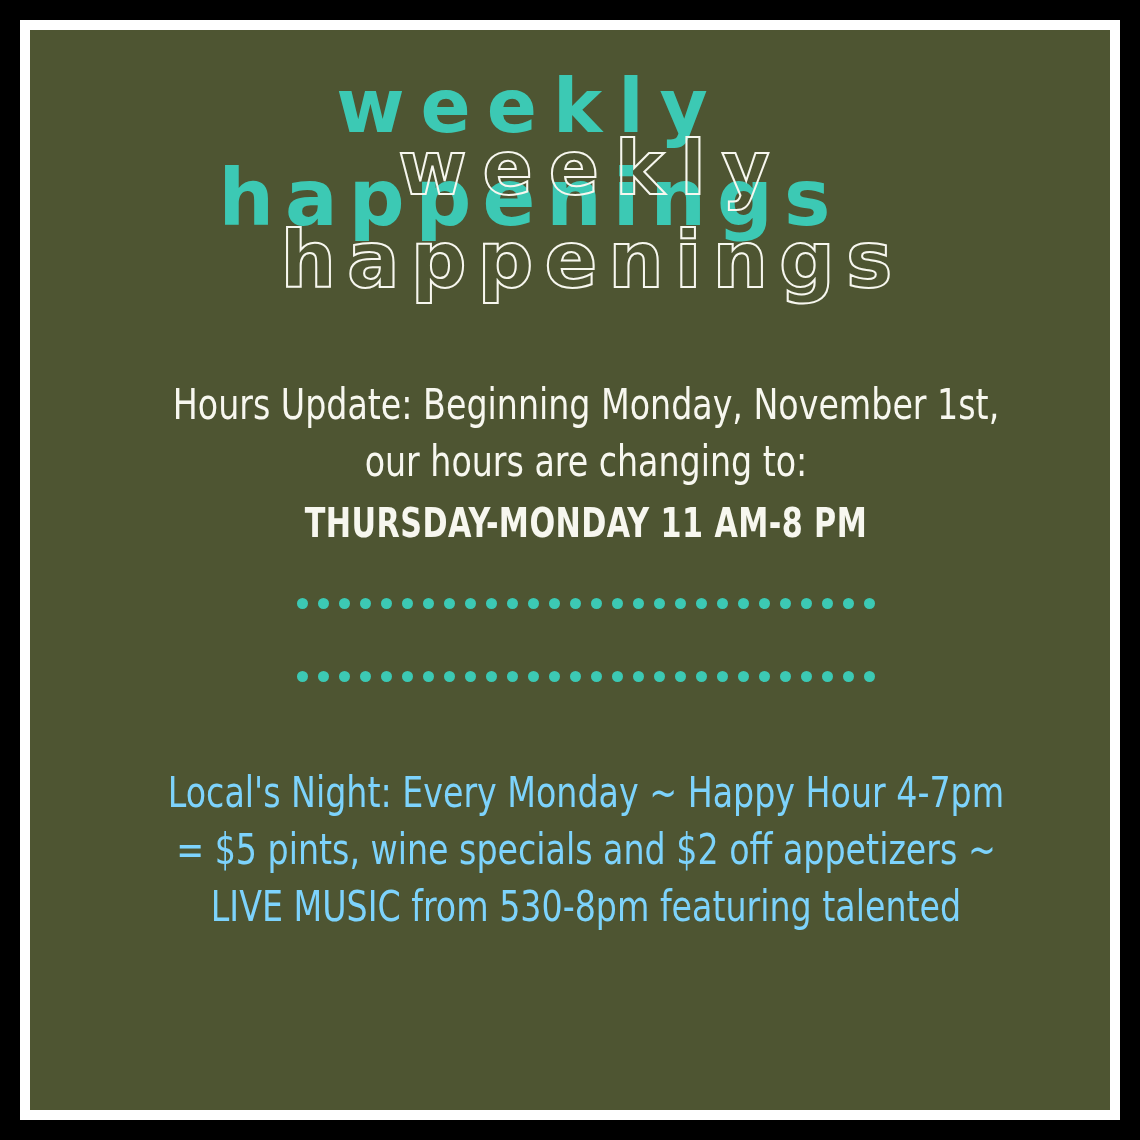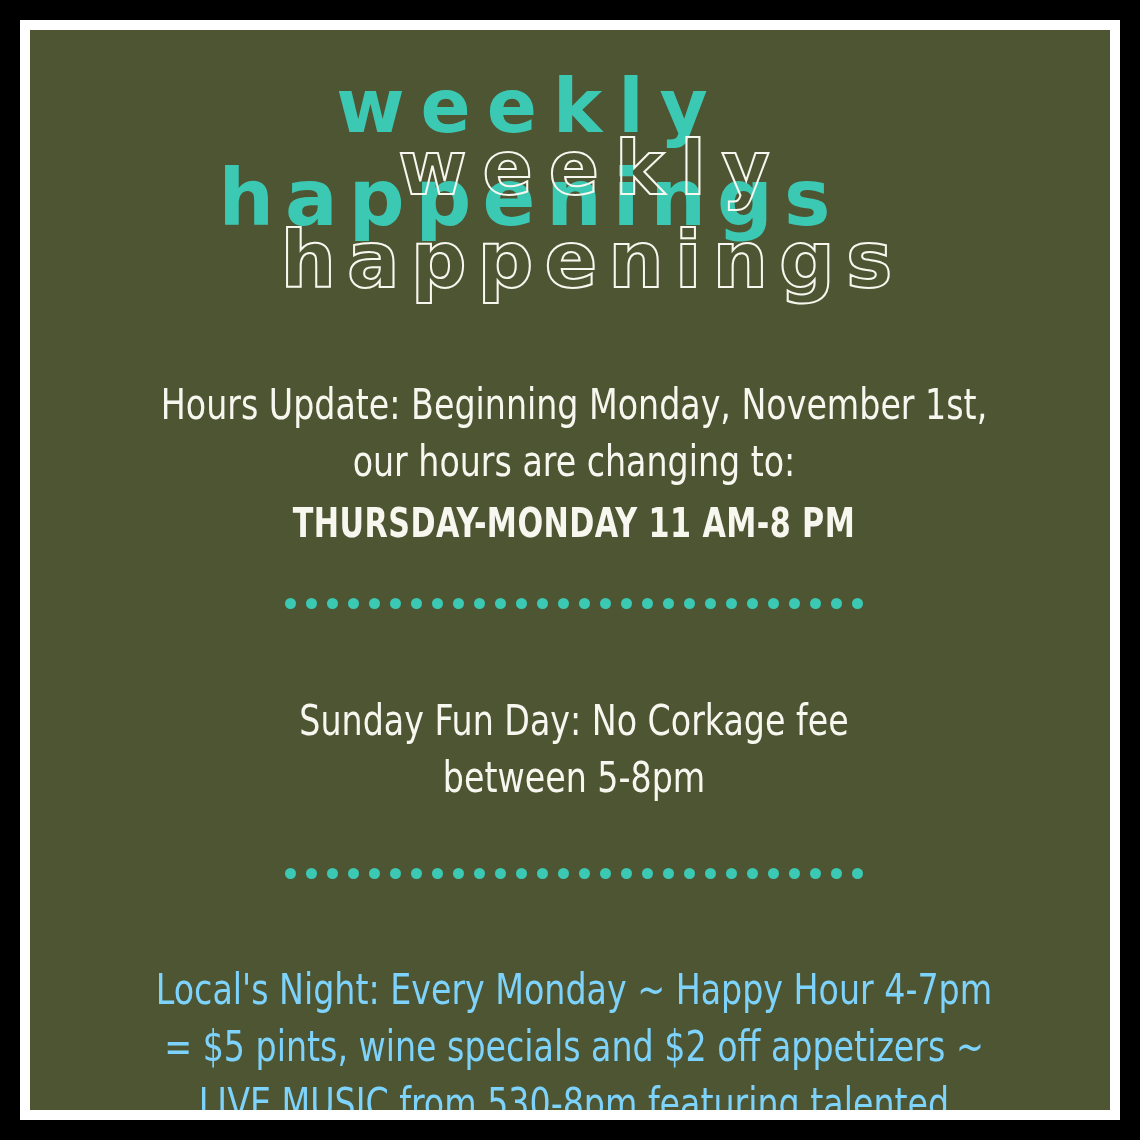--- a/index.html
+++ b/index.html
@@ -80,21 +80,21 @@
     -webkit-text-stroke: 2px #F7F7EF;
     text-stroke: 2px #F7F7EF;
     transform: translate(22px, 62px);
   }
   #title-outline .tline-1 { font-size: 74px; letter-spacing: 16px; }
   #title-outline .tline-2 { font-size: 78px; letter-spacing: 11px; }
 
   
   #content {
     position: absolute;
-    left: 4px;
+    left: 16px;
     top: 330px;
     width: 100%;
   }
   .section {
     width: 100%;
     text-align: center;
     color: #F7F7EF;
     font-family: "DejaVu Sans Condensed", "Liberation Sans Narrow", "Liberation Sans", sans-serif;
     font-weight: 300;
     font-stretch: condensed;
@@ -195,24 +195,20 @@
             <span class="dot" style="background: rgb(60, 201, 180);"></span>
             <span class="dot" style="background: rgb(60, 201, 180);"></span>
             <span class="dot" style="background: rgb(60, 201, 180);"></span>
             <span class="dot" style="background: rgb(60, 201, 180);"></span>
             <span class="dot" style="background: rgb(60, 201, 180);"></span>
             <span class="dot" style="background: rgb(60, 201, 180);"></span>
             <span class="dot" style="background: rgb(60, 201, 180);"></span>
             <span class="dot" style="background: rgb(60, 201, 180);"></span>
           </div>
 
-        <div class="section" id="sec-sunday" style="color: rgb(247, 247, 239);">
-          <span class="line"><span class="lead">Sunday Fun Day</span><span>: No Corkage fee</span></span>
-          <span class="line">between 5-8pm</span>
-        </div>
 
         <div class="divider" id="div-2">
             <span class="dot" style="background: rgb(60, 201, 180);"></span>
             <span class="dot" style="background: rgb(60, 201, 180);"></span>
             <span class="dot" style="background: rgb(60, 201, 180);"></span>
             <span class="dot" style="background: rgb(60, 201, 180);"></span>
             <span class="dot" style="background: rgb(60, 201, 180);"></span>
             <span class="dot" style="background: rgb(60, 201, 180);"></span>
             <span class="dot" style="background: rgb(60, 201, 180);"></span>
             <span class="dot" style="background: rgb(60, 201, 180);"></span>

